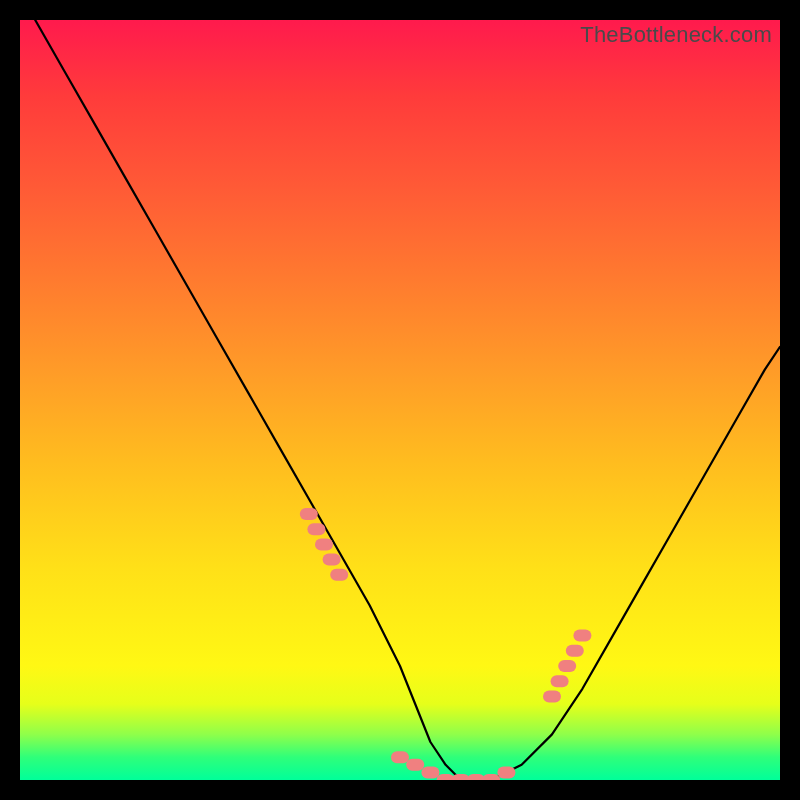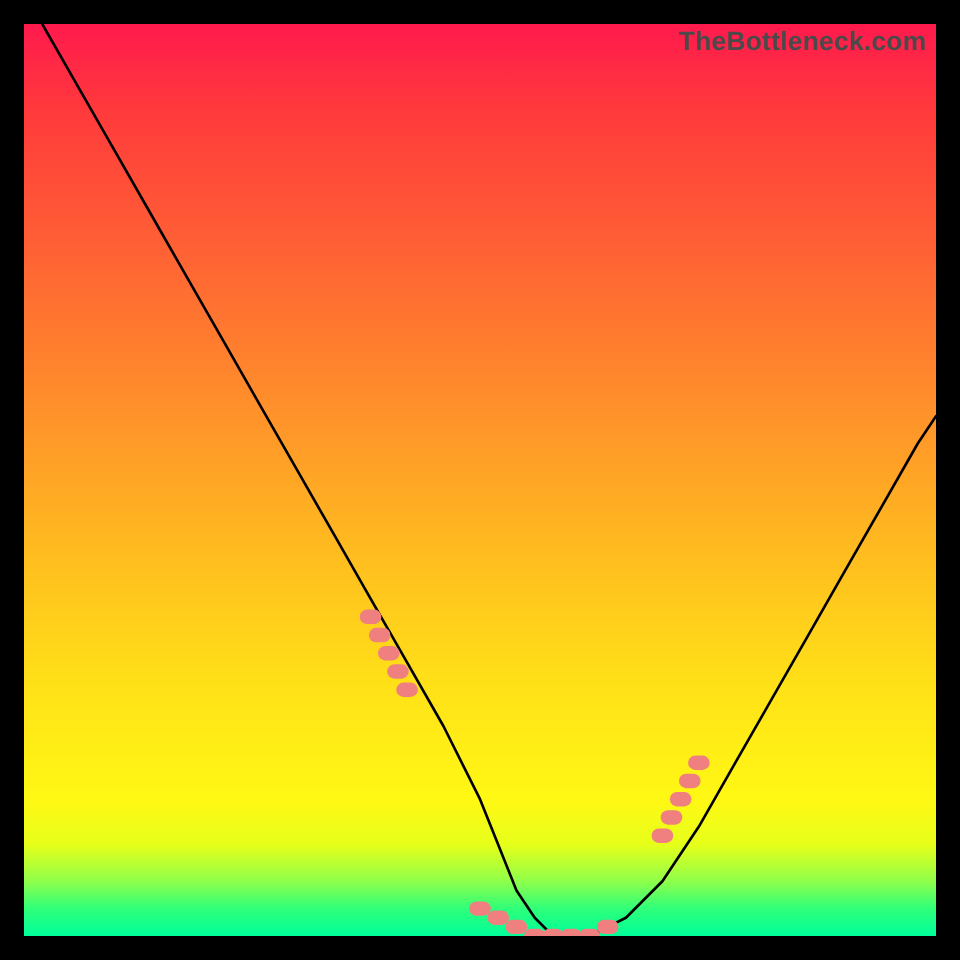--- a/index.html
+++ b/index.html
@@ -39,21 +39,21 @@
       #2fff7a 97%,
       #00ff9a 100%
     );
   }
   .watermark {
     position: absolute;
     top: 2px;
     right: 8px;
     color: #4a4a4a;
     font-size: 22px;
-    font-weight: 700;
+    font-weight: 400;
     letter-spacing: 0.2px;
     user-select: none;
     pointer-events: none;
     margin-left: 30px;
   }
   svg.curve {
     position: absolute;
     left: 0;
     top: 0;
     pointer-events: none;

